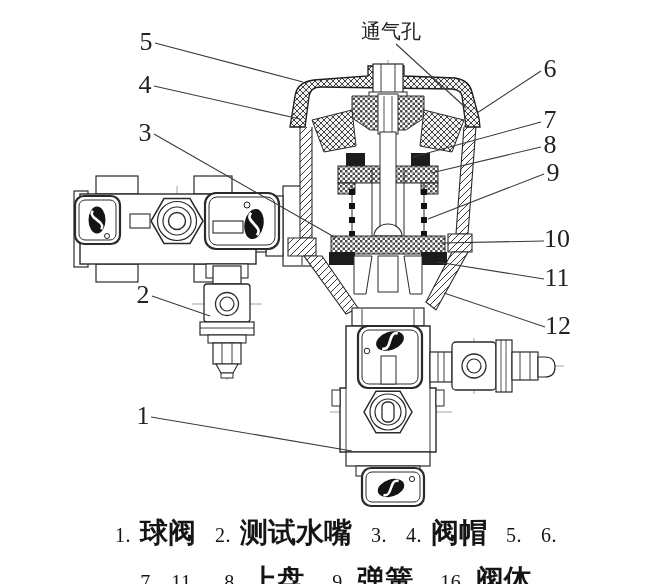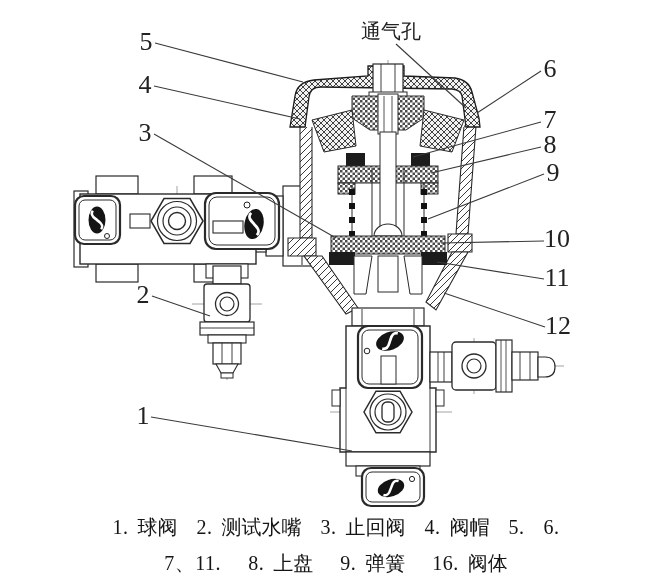--- a/index.html
+++ b/index.html
@@ -5,21 +5,21 @@
   html,body{margin:0;padding:0;background:#ffffff;}
   body{width:672px;height:584px;position:relative;font-family:"Liberation Serif",serif;overflow:hidden;}
   .stage{position:absolute;left:0;top:0;width:672px;height:584px;background:#ffffff;}
   svg{display:block;}
   .caption{position:absolute;left:0;top:508px;width:672px;display:flex;flex-direction:column;align-items:center;color:#151515;}
   .cap-line{display:flex;justify-content:center;align-items:baseline;white-space:nowrap;}
   .cap-line1{margin-top:6px;gap:19px;}
   .cap-line2{margin-top:9px;gap:27px;}
   .cap-item{display:flex;align-items:baseline;gap:9px;}
   .cap-num{font-size:20px;font-weight:400;letter-spacing:0.5px;}
-  .cap-name{font-size:20px;font-weight:400;}
+  .cap-name{font-size:28px;font-weight:700;}
   text{fill:#222222;}
   .callout-num{font-size:26px;font-family:"Liberation Serif",serif;}
   .vent-text{font-size:20px;font-family:"Liberation Serif",serif;}
 </style>
 </head>
 <body>
 
 <div class="stage">
 
 <svg width="672" height="510" viewBox="0 0 672 510">
@@ -247,21 +247,20 @@
     <span class="cap-item">
           <span class="cap-num">1.</span>
           <span class="cap-name">球阀</span>
         </span>
     <span class="cap-item">
           <span class="cap-num">2.</span>
           <span class="cap-name">测试水嘴</span>
         </span>
     <span class="cap-item">
           <span class="cap-num">3.</span>
-          <span class="cap-name">止回阀</span>
         </span>
     <span class="cap-item">
           <span class="cap-num">4.</span>
           <span class="cap-name">阀帽</span>
         </span>
     <span class="cap-item">
           <span class="cap-num">5.</span>
         </span>
     <span class="cap-item">
           <span class="cap-num">6.</span>

